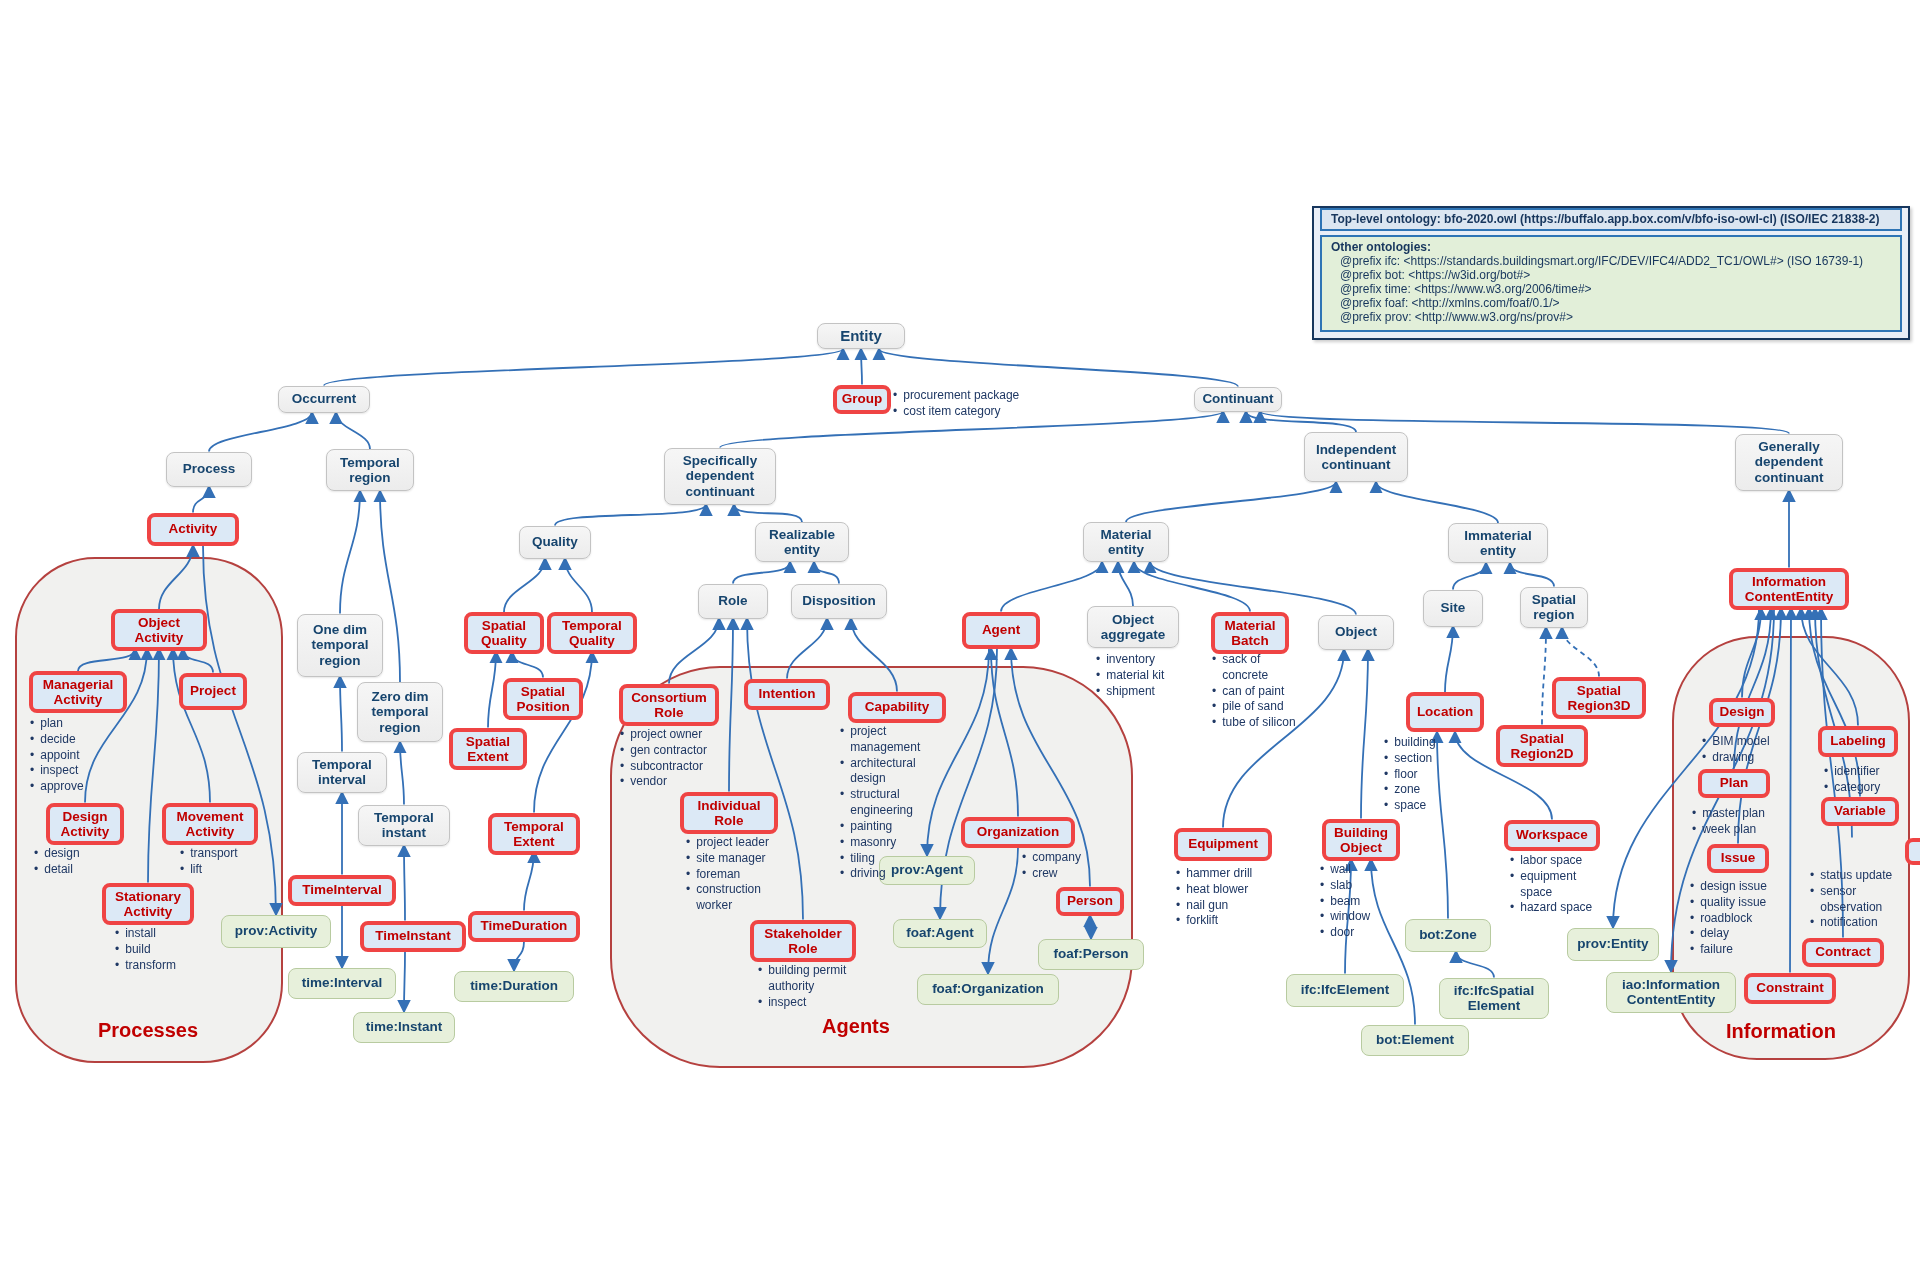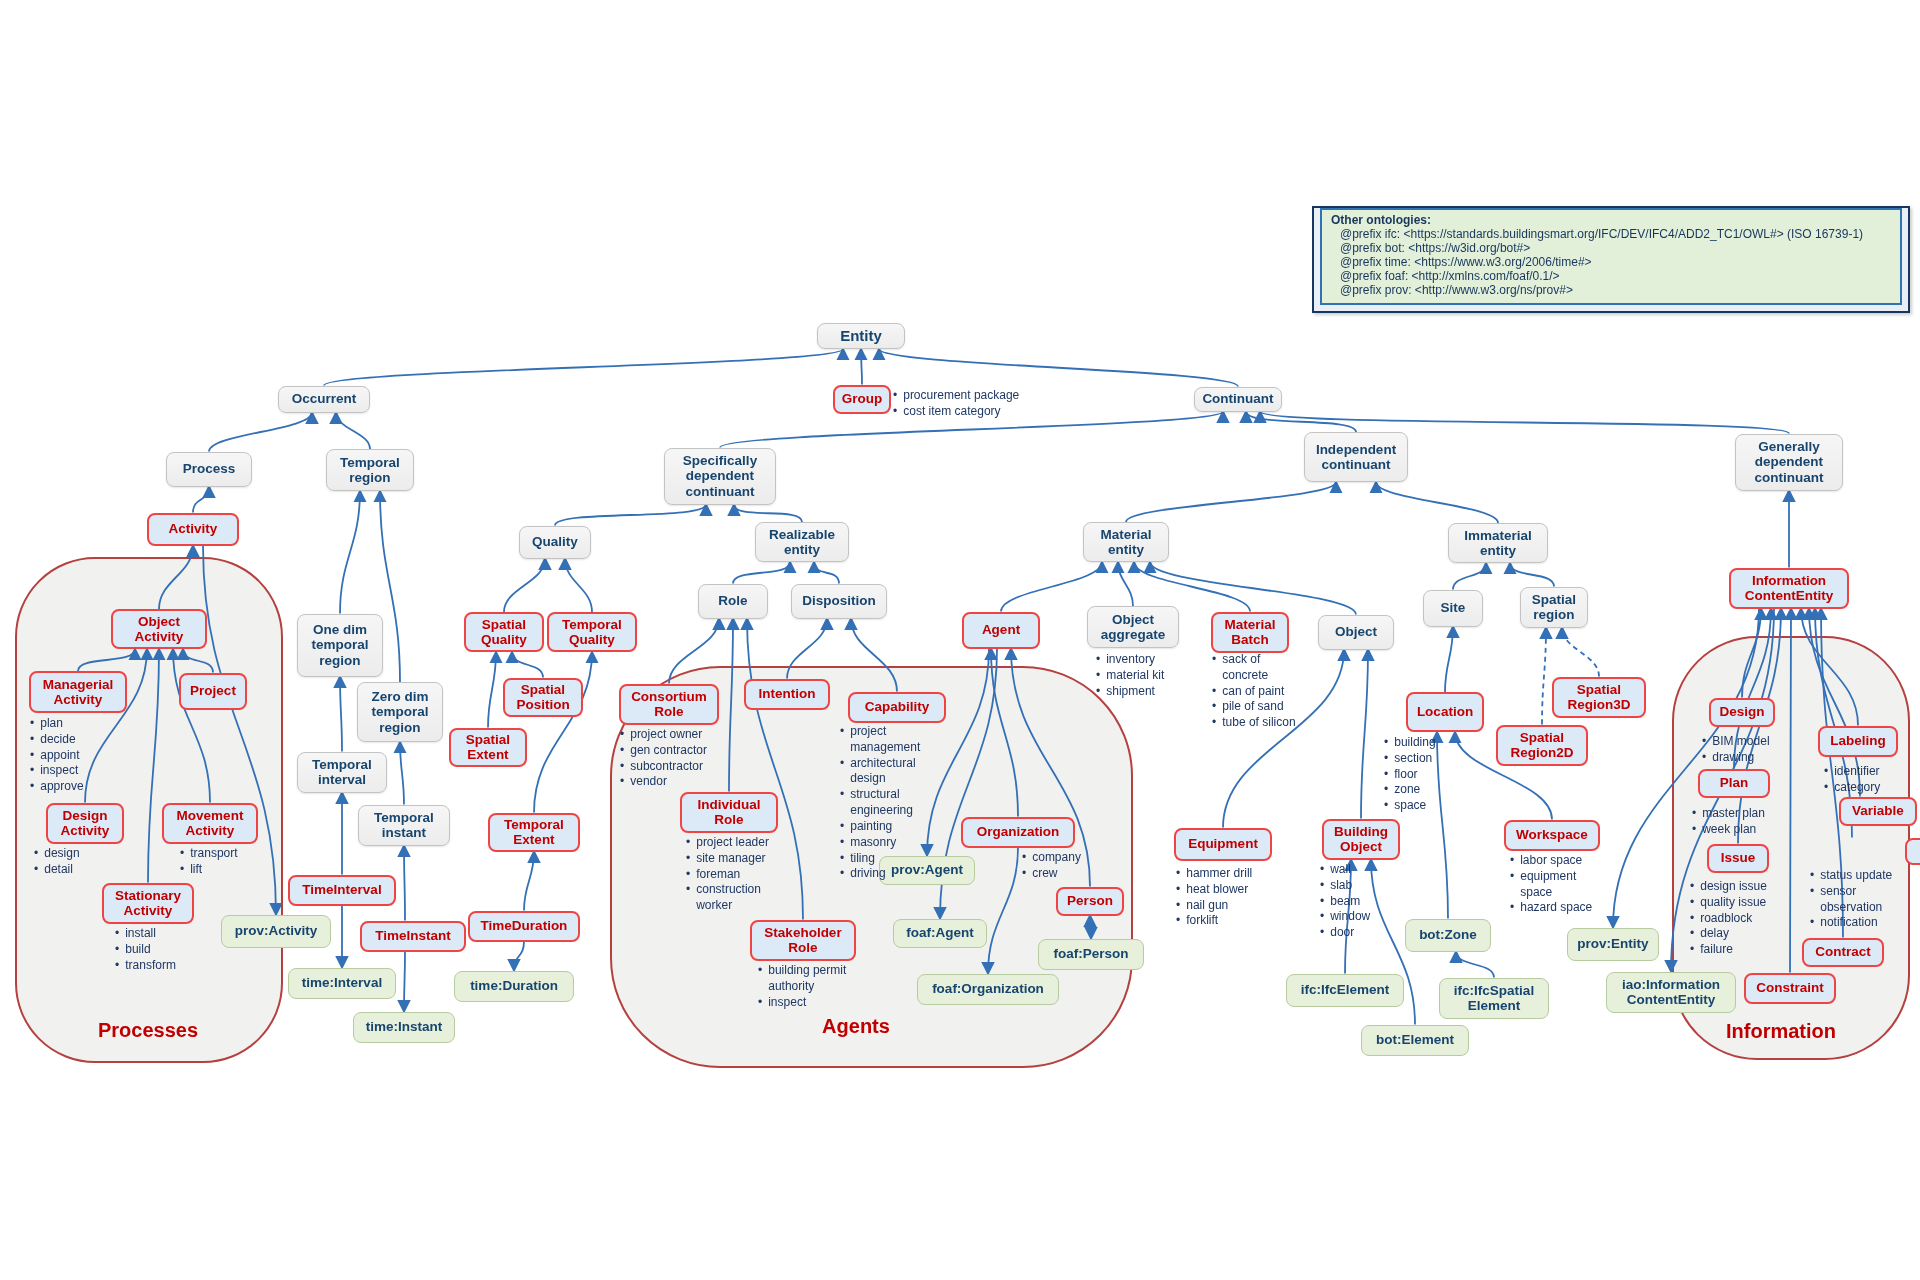--- a/index.html
+++ b/index.html
@@ -9,21 +9,21 @@
   #edges{position:absolute;left:0;top:0;z-index:2;}
   #blobs{z-index:1;} #nodes{z-index:3;} #bulletlayer{z-index:3;}
   .blob{position:absolute;background:#f1f1ef;border:2px solid #b5413f;box-sizing:border-box;}
   .blob-label{position:absolute;transform:translate(-50%,-50%);color:#c00000;font-weight:bold;
               font-size:20px;white-space:nowrap;}
   .node{position:absolute;display:flex;align-items:center;justify-content:center;text-align:center;
         white-space:pre-line;border-radius:8px;line-height:1.12;box-sizing:border-box;padding:2px 4px;
         font-weight:bold;font-size:13.5px;}
   .bfo{background:linear-gradient(#f6f6f6,#ececec);border:1px solid #c3c3c3;color:#17456e;
        box-shadow:0 1px 2px rgba(0,0,0,.10);}
-  .dicon{background:#dce9f6;border:2px solid #ef4444;color:#c00000;}
+  .dicon{background:#dce9f6;border:4px solid #ef4444;color:#c00000;}
   .ext{background:#e7f0db;border:1px solid #b8cba0;color:#17456e;}
   .bullets{position:absolute;font-size:12px;color:#1f3864;}
   .bullet{display:flex;gap:6px;line-height:1.32;text-align:left;}
   .bullet .dot{flex:0 0 auto;}
   .edge{stroke:#3470b6;stroke-width:1.8;fill:none;}
   .edge.dashed{stroke-dasharray:5 4;}
   
   #legend{position:absolute;left:1312px;top:206px;width:598px;z-index:4;border:2px solid #17365d;
           background:#e9eef7;box-sizing:border-box;box-shadow:2px 2px 3px rgba(0,0,0,.2);}
   #legend-title{color:#c00000;font-weight:bold;font-size:15px;padding:5px 10px 4px;}
@@ -217,21 +217,21 @@
       <div class="node dicon" style="left: 1552px; top: 676.5px; width: 94px; min-height: 41px;">Spatial
 Region3D</div>
       <div class="node dicon" style="left: 1496px; top: 724.5px; width: 92px; min-height: 41px;">Spatial
 Region2D</div>
       <div class="node dicon" style="left: 1729px; top: 567.5px; width: 120px; min-height: 41px;">Information
 ContentEntity</div>
       <div class="node dicon" style="left: 1709px; top: 697.5px; width: 66px; min-height: 29px;">Design</div>
       <div class="node dicon" style="left: 1698px; top: 768.5px; width: 72px; min-height: 29px;">Plan</div>
       <div class="node dicon" style="left: 1707px; top: 843.5px; width: 62px; min-height: 29px;">Issue</div>
       <div class="node dicon" style="left: 1818px; top: 725.5px; width: 80px; min-height: 31px;">Labeling</div>
-      <div class="node dicon" style="left: 1821px; top: 796.5px; width: 78px; min-height: 29px; margin-left: 18px;">Variable</div>
+      <div class="node dicon" style="left: 1821px; top: 796.5px; width: 78px; min-height: 29px;">Variable</div>
       <div class="node dicon" style="left: 1905px; top: 837.5px; width: 72px; min-height: 27px;">Event</div>
       <div class="node dicon" style="left: 1802px; top: 937.5px; width: 82px; min-height: 29px;">Contract</div>
       <div class="node dicon" style="left: 1744px; top: 972.5px; width: 92px; min-height: 31px;">Constraint</div>
       <div class="node ext" style="left: 221px; top: 914.5px; width: 110px; min-height: 33px;">prov:Activity</div>
       <div class="node ext" style="left: 288px; top: 967.5px; width: 108px; min-height: 31px;">time:Interval</div>
       <div class="node ext" style="left: 353px; top: 1011.5px; width: 102px; min-height: 31px;">time:Instant</div>
       <div class="node ext" style="left: 454px; top: 970.5px; width: 120px; min-height: 31px;">time:Duration</div>
       <div class="node ext" style="left: 879px; top: 855.5px; width: 96px; min-height: 29px;">prov:Agent</div>
       <div class="node ext" style="left: 893px; top: 918.5px; width: 94px; min-height: 29px;">foaf:Agent</div>
       <div class="node ext" style="left: 917px; top: 973.5px; width: 142px; min-height: 31px;">foaf:Organization</div>
@@ -568,20 +568,21 @@
           <span>sensor observation</span>
         </div>
         <div class="bullet">
           <span class="dot">•</span>
           <span>notification</span>
         </div>
       </div>
     </div>
 
   <div id="legend">
+    <div id="legend-top" class="legend-row">Top-level ontology: bfo-2020.owl (https://buffalo.app.box.com/v/bfo-iso-owl-cl) (ISO/IEC 21838-2)</div>
     <div id="legend-other" class="legend-row">
       <div class="hdr">Other ontologies:</div>
       <div class="prefix-line">@prefix ifc: &lt;https://standards.buildingsmart.org/IFC/DEV/IFC4/ADD2_TC1/OWL#&gt; (ISO 16739-1)</div>
       <div class="prefix-line">@prefix bot: &lt;https://w3id.org/bot#&gt;</div>
       <div class="prefix-line">@prefix time: &lt;https://www.w3.org/2006/time#&gt;</div>
       <div class="prefix-line">@prefix foaf: &lt;http://xmlns.com/foaf/0.1/&gt;</div>
       <div class="prefix-line">@prefix prov: &lt;http://www.w3.org/ns/prov#&gt;</div>
     </div>
   </div>
 </div>

